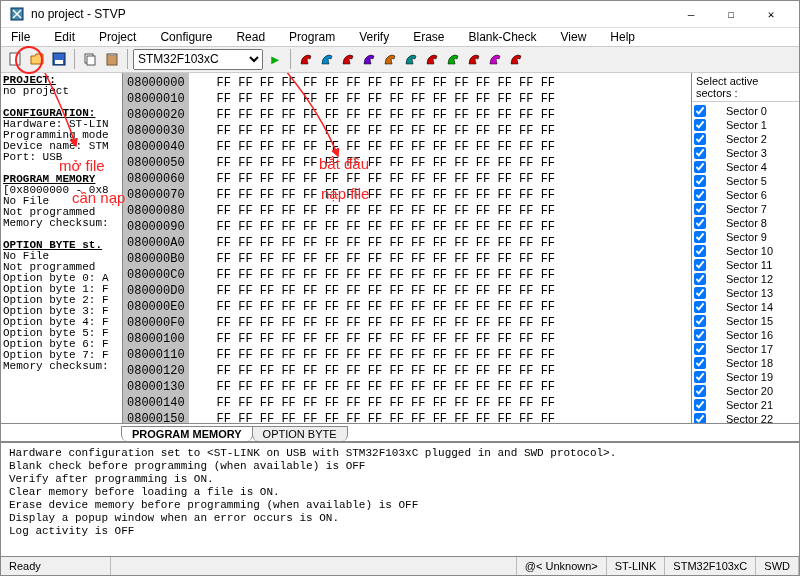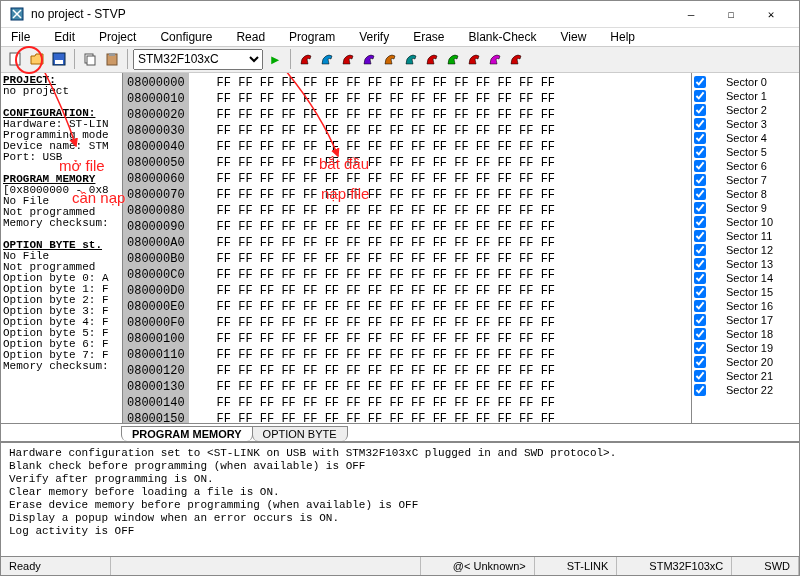--- a/index.html
+++ b/index.html
@@ -24,21 +24,21 @@
 .bytes { padding: 2px 20px; white-space: pre; color: #000; }
 .tabsrow { height: 20px; border-top: 1px solid #888; display: flex; align-items: flex-end; padding-left: 120px; font-size: 11px; }
 .tab { border: 1px solid #888; border-bottom: none; padding: 1px 10px; margin-right: -1px; background: #eee; border-radius: 0 0 6px 6px; }
 .tab.active { background: #fff; font-weight: bold; }
 .rightpane { width: 108px; border-left: 1px solid #888; font-size: 11px; overflow-y: auto; }
 .rightpane .hdr { padding: 2px 4px; border-bottom: 1px solid #ccc; }
 .seclist { padding: 2px; }
 .secrow { display: flex; align-items: center; gap: 20px; height: 14px; }
 .secrow input { width: 12px; height: 12px; }
 .logpane { height: 124px; border-top: 2px solid #888; font-family: "Courier New", monospace; font-size: 11px; line-height: 13px; padding: 4px 8px; overflow: auto; white-space: pre-wrap; }
-.statusbar { height: 20px; border-top: 1px solid #888; display: flex; align-items: center; font-size: 11px; background: #f0f0f0; gap: 24px; }
+.statusbar { height: 20px; border-top: 1px solid #888; display: flex; align-items: center; font-size: 11px; background: #f0f0f0; }
 .statusbar > div { padding: 0 8px; border-right: 1px solid #bbb; height: 100%; display: flex; align-items: center; }
 .anno { position: absolute; color: #ff2020; font-family: Arial; font-size: 15px; pointer-events: none; z-index: 50; text-shadow: 0 0 2px #fff; }
 .circle-anno { position: absolute; border: 2px solid #ff2020; border-radius: 50%; pointer-events: none; z-index: 49; }
 svg.arrow { position: absolute; pointer-events: none; z-index: 48; }
 </style>
 </head>
 <body>
 
 <div class="titlebar">
   <span class="icon">
@@ -254,20 +254,21 @@
 FF FF FF FF FF FF FF FF FF FF FF FF FF FF FF FF
 FF FF FF FF FF FF FF FF FF FF FF FF FF FF FF FF
 FF FF FF FF FF FF FF FF FF FF FF FF FF FF FF FF
 FF FF FF FF FF FF FF FF FF FF FF FF FF FF FF FF
 FF FF FF FF FF FF FF FF FF FF FF FF FF FF FF FF
 FF FF FF FF FF FF FF FF FF FF FF FF FF FF FF FF
 FF FF FF FF FF FF FF FF FF FF FF FF FF FF FF FF</div>
     </div>
   </div>
   <div class="rightpane">
+    <div class="hdr">Select active sectors :</div>
     <div class="seclist" id="seclist">
         <div class="secrow">
           <input type="checkbox" checked="" style="">
           <span>Sector 0</span>
         </div>
         <div class="secrow">
           <input type="checkbox" checked="" style="">
           <span>Sector 1</span>
         </div>
         <div class="secrow">

